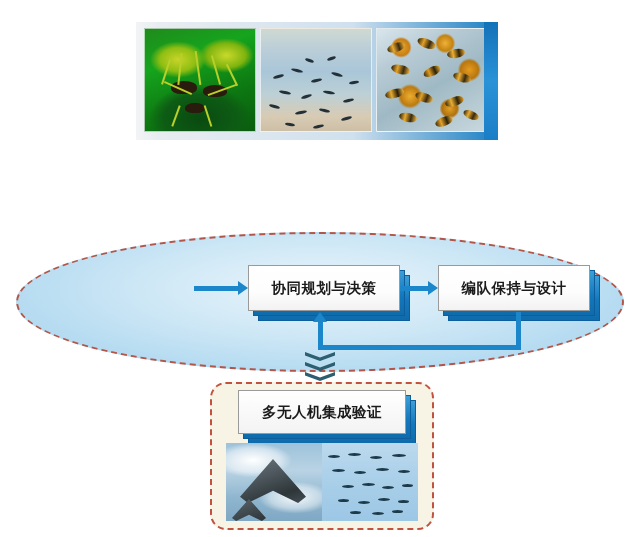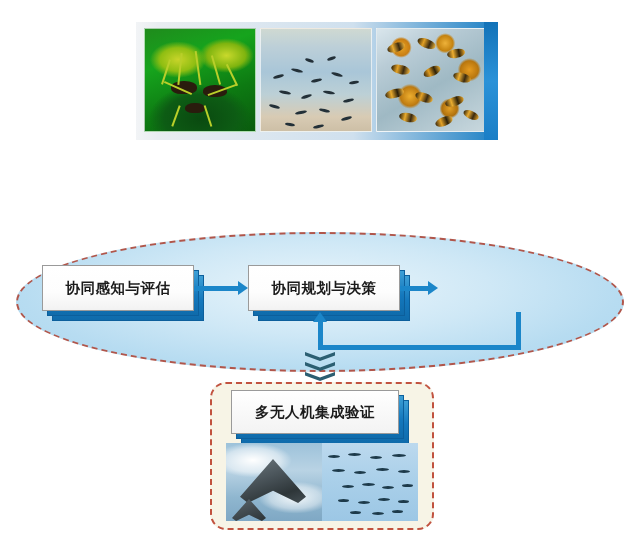--- a/index.html
+++ b/index.html
@@ -129,21 +129,21 @@
     clip-path:polygon(0 0, 50% 62%, 100% 0, 100% 38%, 50% 100%, 0 38%);
   }
 
   
   .bottom-panel{
     position:absolute; left:210px; top:382px; width:224px; height:148px;
     background:#f7f4e6;
     border:2px dashed #c1523f;
     border-radius:16px;
   }
-  .bottom-box{ position:absolute; left:231px; top:390px; width:147px; height:44px; }
+  .bottom-box{ position:absolute; left:238px; top:390px; width:147px; height:44px; }
   .bottom-box .lay3,.bottom-box .lay2{
     position:absolute; width:168px; height:44px;
     background:linear-gradient(180deg,#3d9fd6,#1478bd 55%,#0f6bab);
     border:1px solid #0c5f9c;
   }
   .bottom-box .lay3{ left:10px; top:10px; }
   .bottom-box .lay2{ left:5px; top:5px; }
   .bottom-box .face{
     position:absolute; left:0; top:0; width:168px; height:44px;
     background:linear-gradient(180deg,#ffffff,#f3f3f3);
@@ -238,32 +238,32 @@
       <div class="bee" style="left:58px;top:88px;width:18px;height:9px;background:linear-gradient(90deg,#3a2a10,#e4a328,#2e2209,#edb138);transform:rotate(-20deg);"></div>
       <div class="bee" style="left:86px;top:82px;width:16px;height:8px;background:linear-gradient(90deg,#2e2209,#e9ac31,#3a2a10,#dfa024);transform:rotate(24deg);"></div>
     </div>
 
   </div>
 
 
 
   <div class="ellipse"></div>
 
-  <div class="box" id="box1">
-    <div class="lay3"></div>
-    <div class="lay2"></div>
-    <div class="face">协同感知与评估</div>
-  </div>
 
   <div class="box" id="box2">
     <div class="lay3"></div>
     <div class="lay2"></div>
     <div class="face">协同规划与决策</div>
   </div>
 
+  <div class="box" id="box3">
+    <div class="lay3"></div>
+    <div class="lay2"></div>
+    <div class="face">编队保持与设计</div>
+  </div>
 
   <div class="conn" style="left:194px;top:286px;width:46px;height:5px;"></div>
   <div class="arrowhead" style="left:238px;top:281px;"></div>
 
   <div class="conn" style="left:400px;top:286px;width:30px;height:5px;"></div>
   <div class="arrowhead" style="left:428px;top:281px;"></div>
 
   <div class="conn" id="fb-v-right"></div>
   <div class="conn" id="fb-h"></div>
   <div class="conn" id="fb-v-left"></div>

